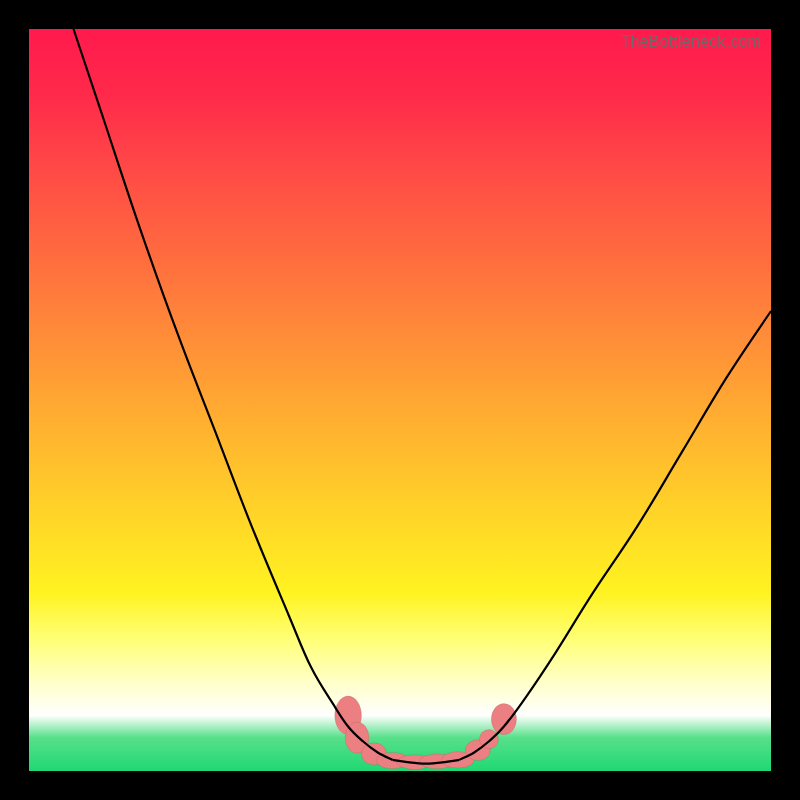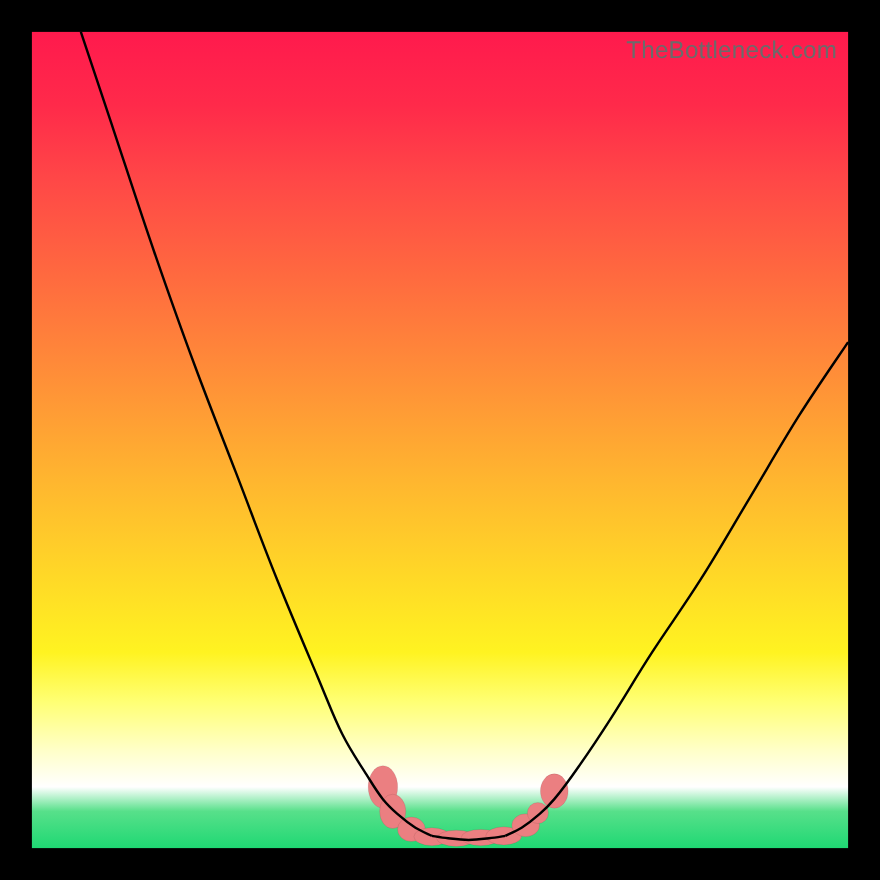--- a/index.html
+++ b/index.html
@@ -38,21 +38,21 @@
       #ffffc8 88%,
       #ffffff 92.5%,
       #57e08a 95.5%,
       #1fd873 100%);
   }
   .watermark {
     position: absolute;
     top: 4px;
     right: 10px;
     color: #6b6b6b;
-    font-size: 22px;
+    font-size: 16px;
     letter-spacing: 0.2px;
     font-weight: 500;
     user-select: none;
   }
   svg.curves {
     position: absolute;
     left: 0;
     top: 0;
     width: 742px;
     height: 742px;

